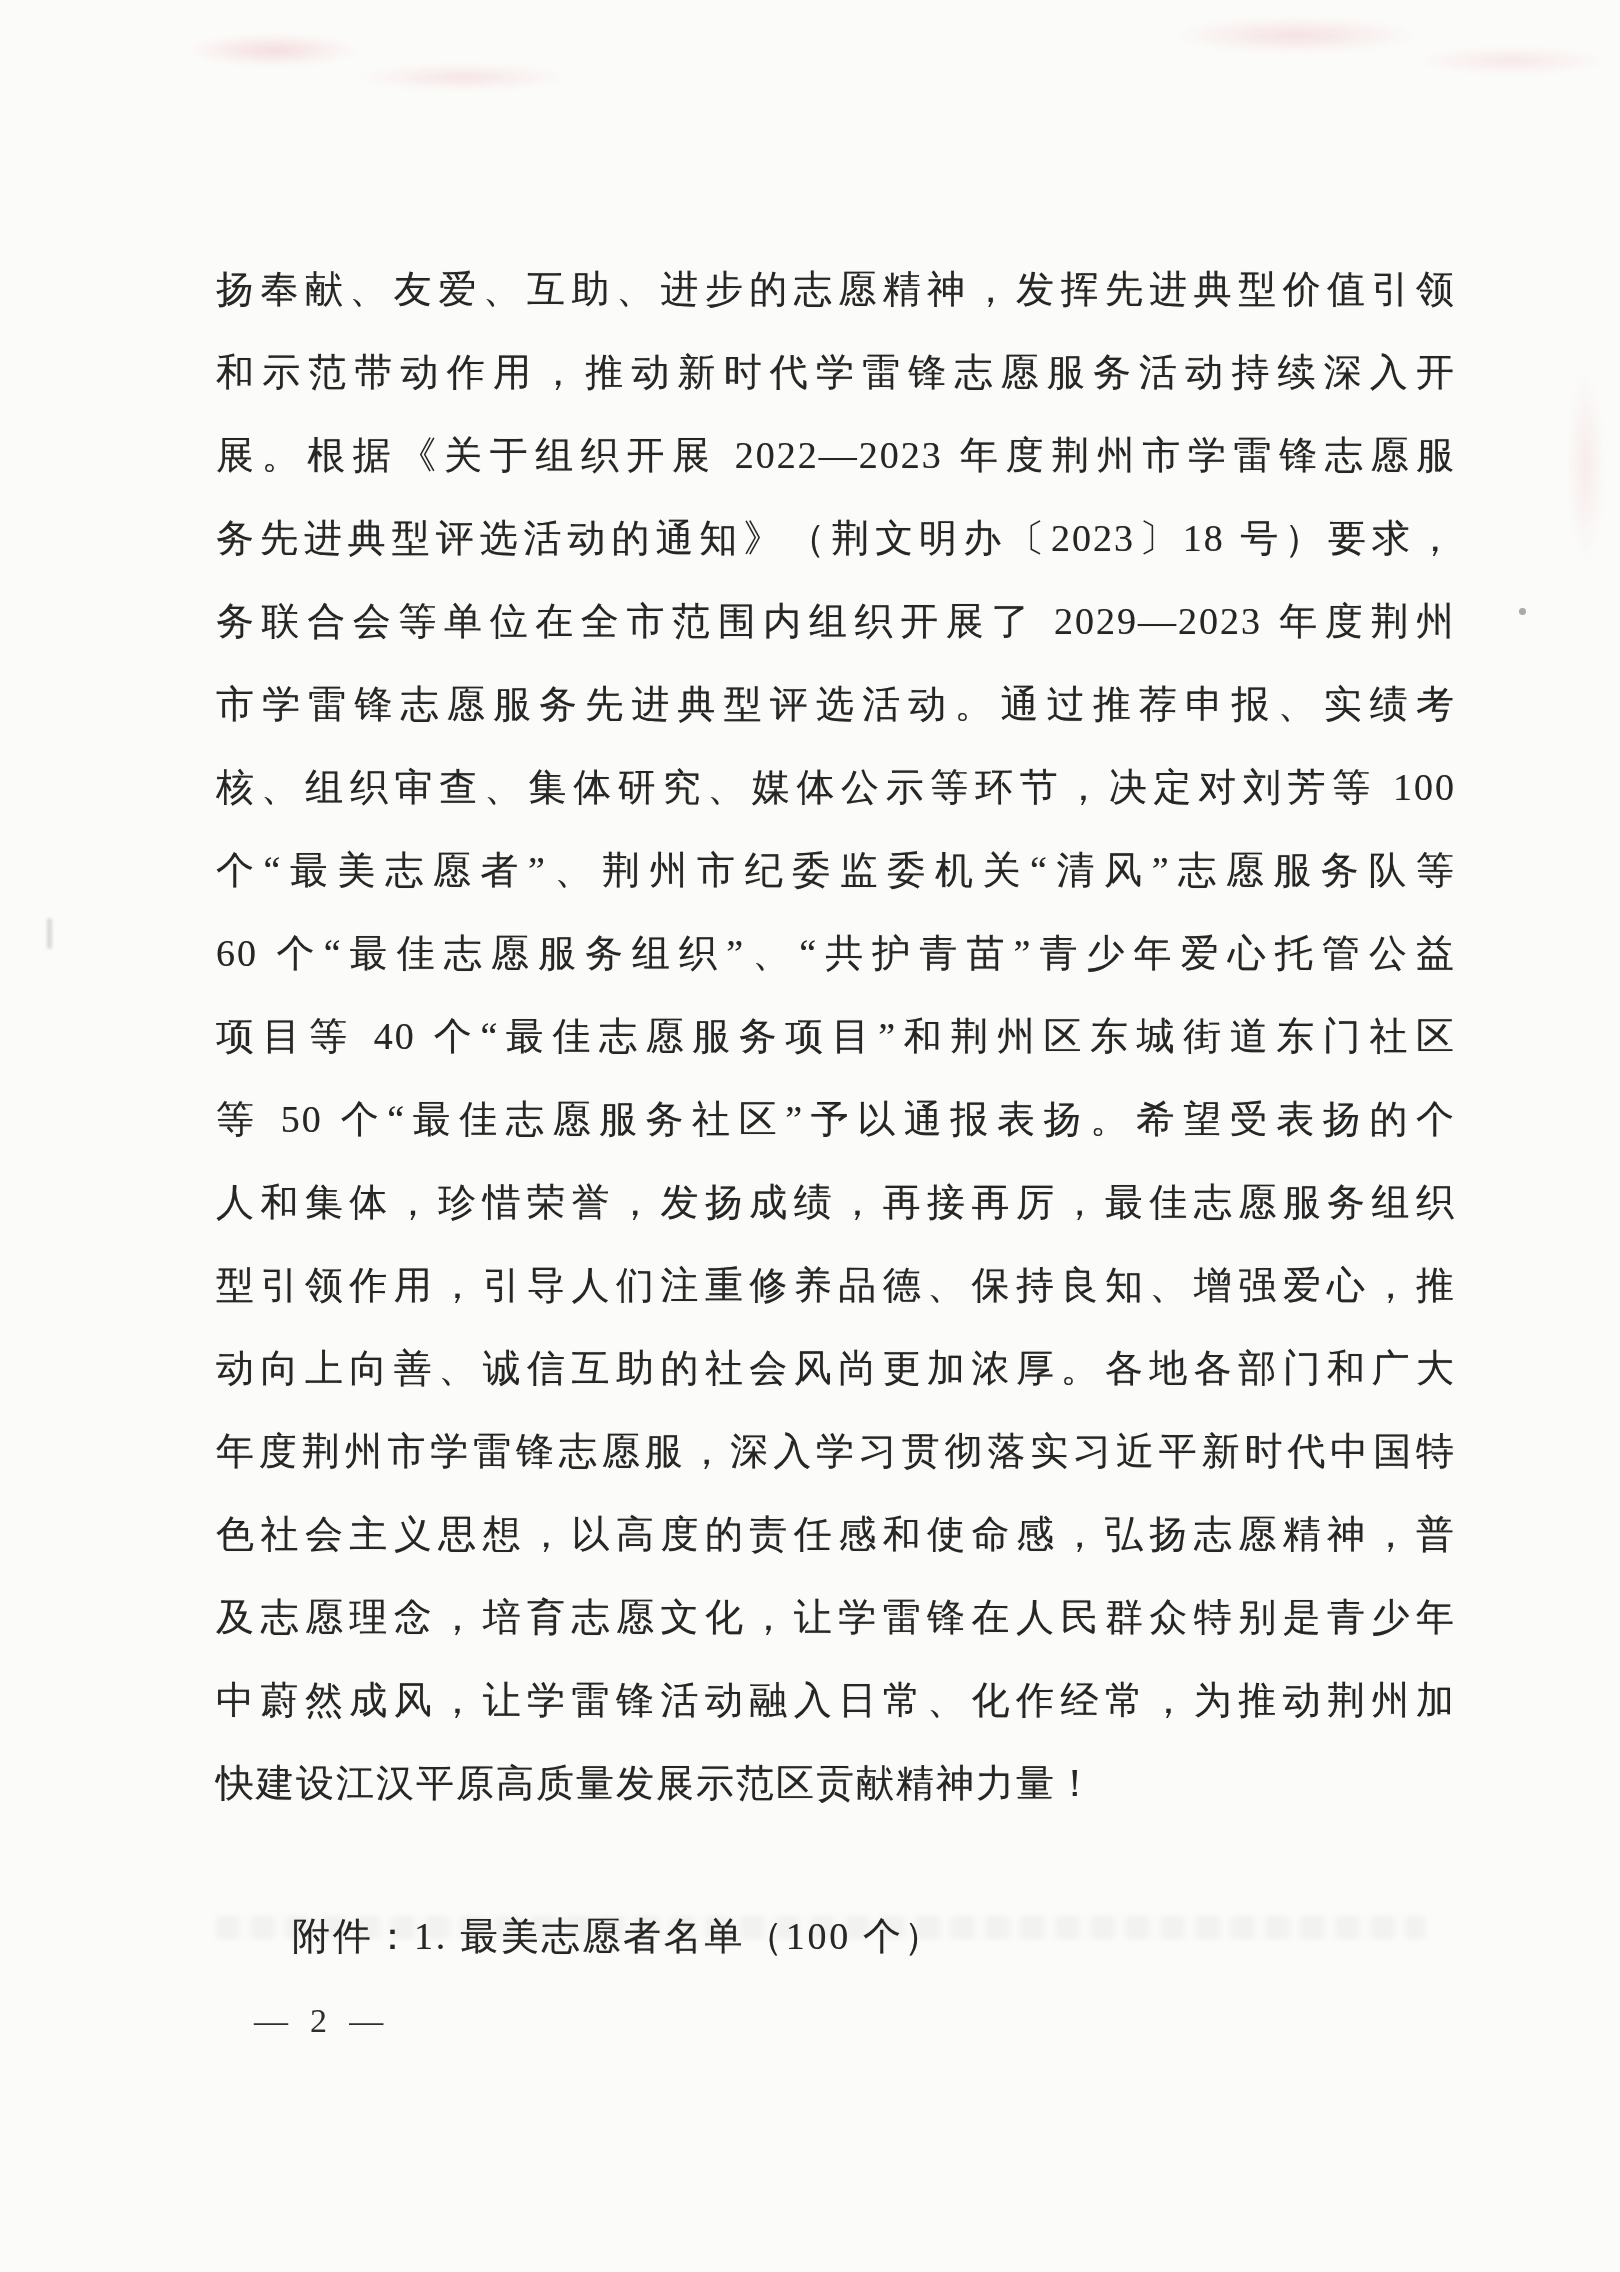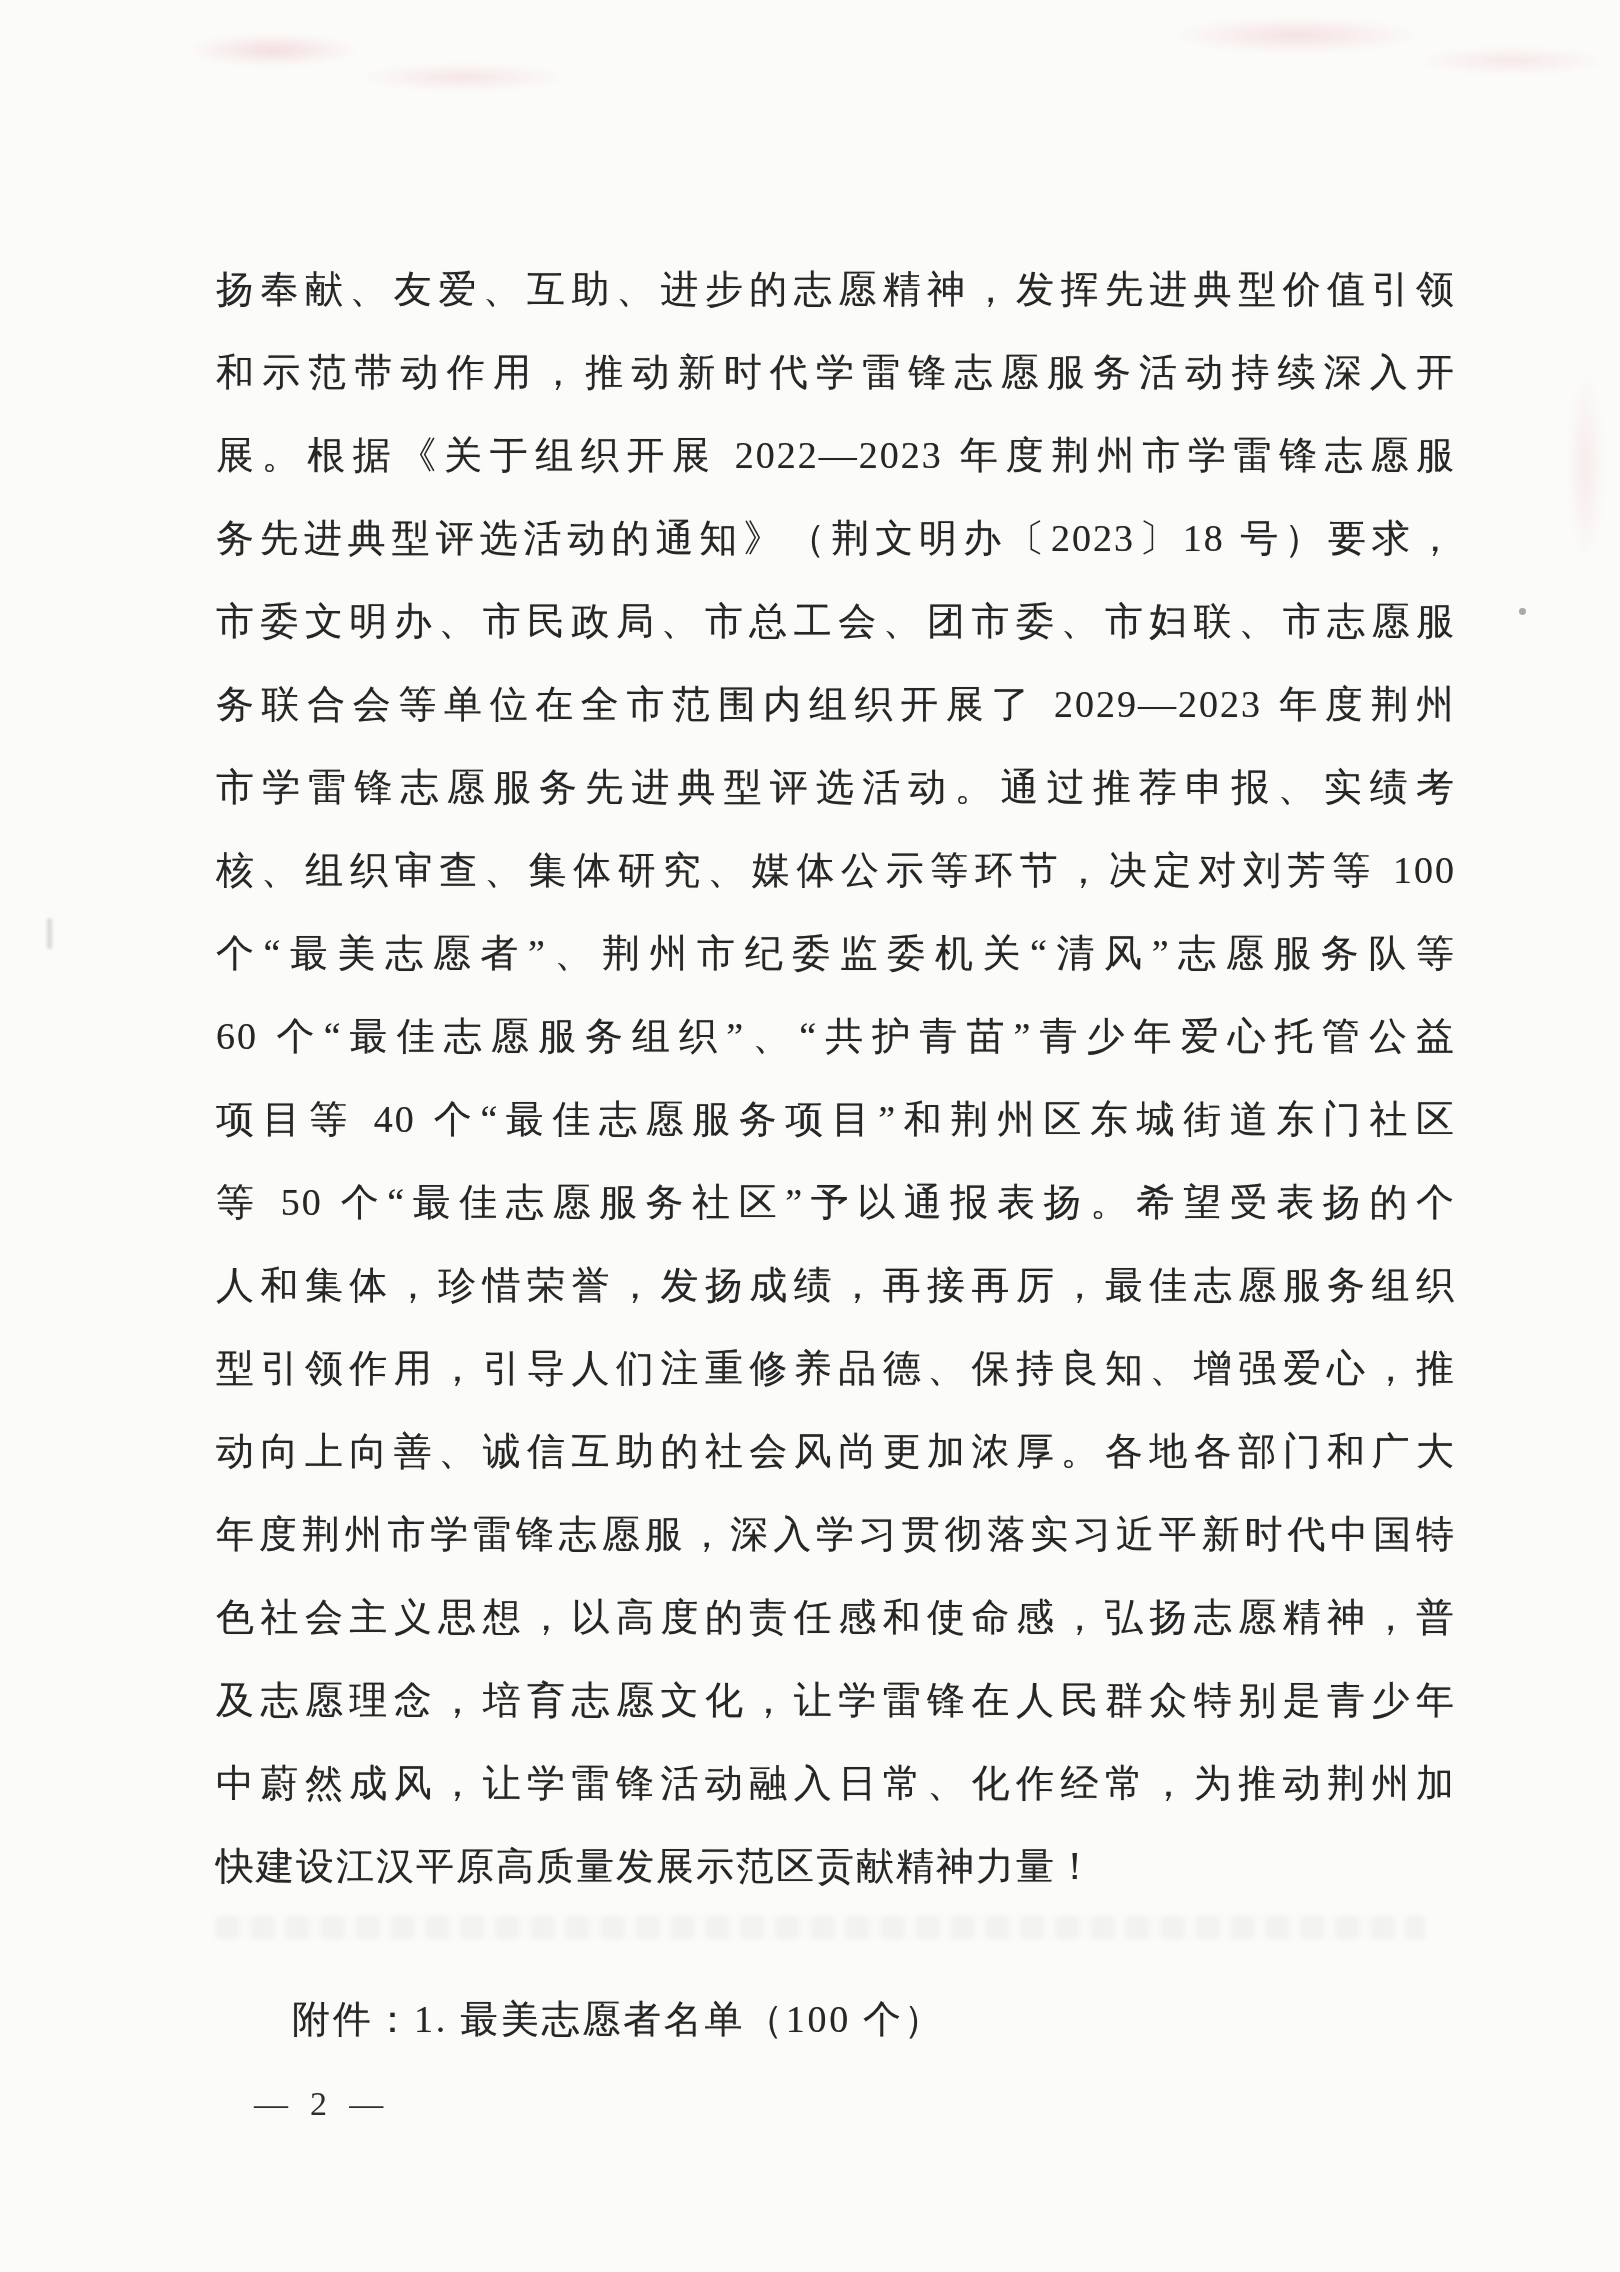--- a/index.html
+++ b/index.html
@@ -101,21 +101,20 @@
   <div class="artifact smudge-right"></div>
   <div class="artifact ghost-band"></div>
   <div class="artifact dot-a"></div>
   <div class="artifact dot-b"></div>
 
   <div class="body-text">
     <div class="line">扬奉献、友爱、互助、进步的志愿精神，发挥先进典型价值引领</div>
     <div class="line">和示范带动作用，推动新时代学雷锋志愿服务活动持续深入开</div>
     <div class="line">展。根据《关于组织开展 2022—2023 年度荆州市学雷锋志愿服</div>
     <div class="line">务先进典型评选活动的通知》（荆文明办〔2023〕18 号）要求，</div>
-    <div class="line">市委文明办、市民政局、市总工会、团市委、市妇联、市志愿服</div>
     <div class="line">务联合会等单位在全市范围内组织开展了 2029—2023 年度荆州</div>
     <div class="line">市学雷锋志愿服务先进典型评选活动。通过推荐申报、实绩考</div>
     <div class="line">核、组织审查、集体研究、媒体公示等环节，决定对刘芳等 100</div>
     <div class="line">个“最美志愿者”、荆州市纪委监委机关“清风”志愿服务队等</div>
     <div class="line">60 个“最佳志愿服务组织”、“共护青苗”青少年爱心托管公益</div>
     <div class="line">项目等 40 个“最佳志愿服务项目”和荆州区东城街道东门社区</div>
     <div class="line">等 50 个“最佳志愿服务社区”予以通报表扬。希望受表扬的个</div>
     <div class="line">人和集体，珍惜荣誉，发扬成绩，再接再厉，最佳志愿服务组织</div>
     <div class="line">型引领作用，引导人们注重修养品德、保持良知、增强爱心，推</div>
     <div class="line">动向上向善、诚信互助的社会风尚更加浓厚。各地各部门和广大</div>

